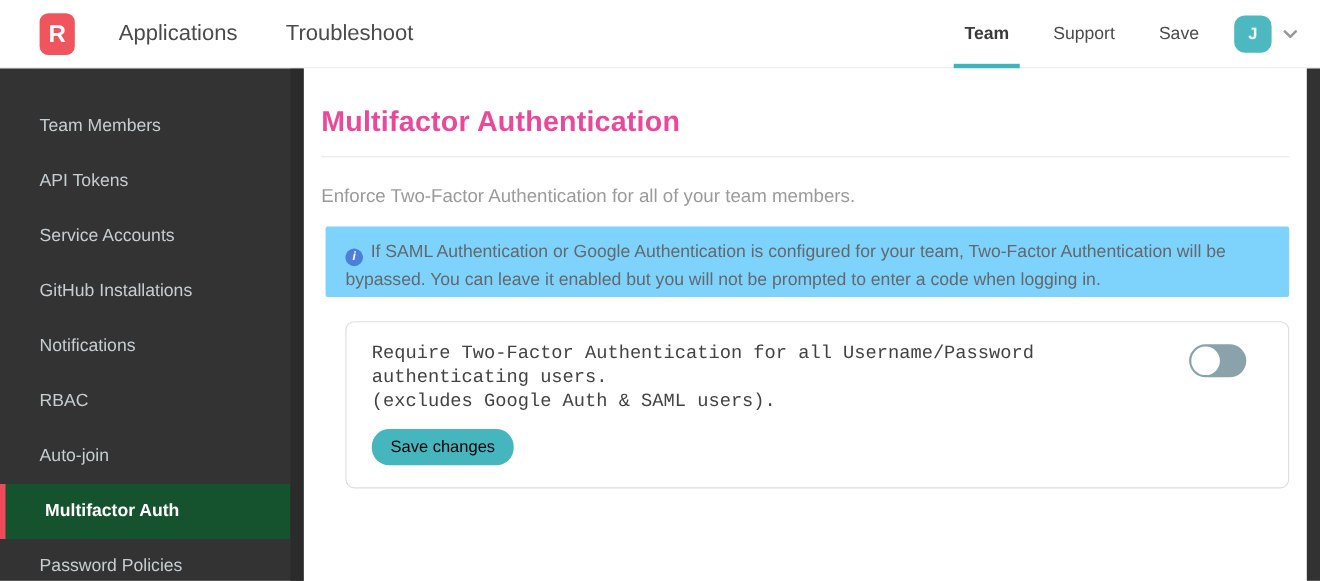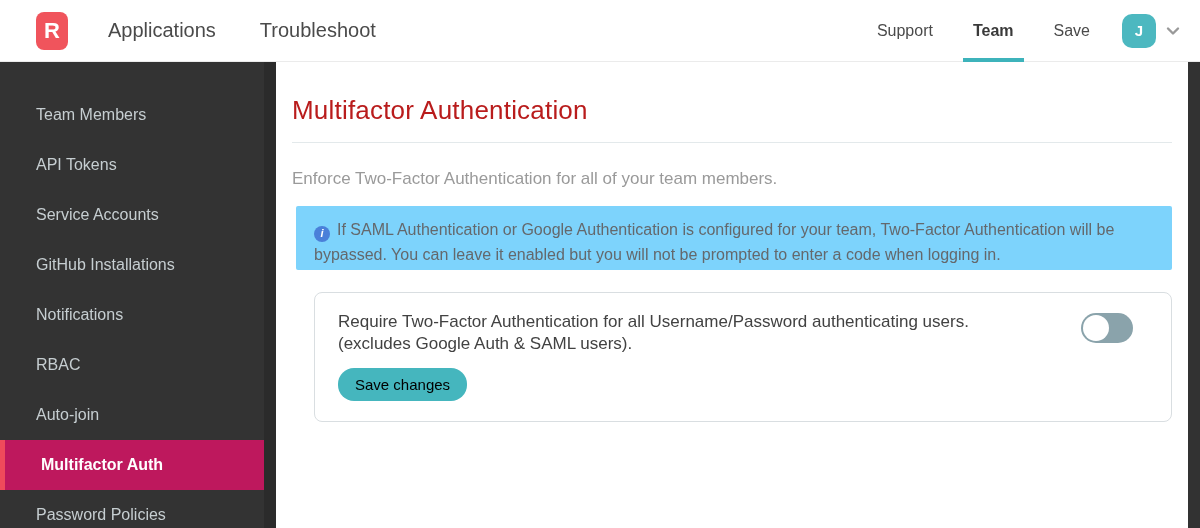--- a/index.html
+++ b/index.html
@@ -64,40 +64,40 @@
     position: absolute; right: 0; top: 0; width: 12px; height: 100%;
     background: #2b2b2b;
   }
   .side-item {
     height: 50px; display: flex; align-items: center;
     padding-left: 36px; margin-right: 12px;
     font-size: 16px; color: #c6ced1;
     cursor: pointer;
   }
   .side-item.active {
-    background: #be185d;
+    background: #14532d;
     border-left: 5px solid #ef4a5b;
     color: #ffffff; font-weight: bold;
   }
 
   
   .page-scroll-strip {
     position: absolute; right: 0; top: 62px; width: 12px; height: 466px;
     background: #323232; z-index: 4;
   }
 
   
   .main {
     position: absolute; left: 260px; top: 62px; right: 12px; bottom: 0;
     background: #ffffff;
     padding: 33px 16px 0 32px;
     overflow: hidden;
   }
   .page-title {
-    margin: 0; font-size: 26px; font-weight: normal; color: #b91c1c;
+    margin: 0; font-size: 26px; font-weight: bold; color: #ec4899;
     letter-spacing: 0.2px;
   }
   .title-rule {
     border: none; border-top: 1px solid #e3e9eb;
     margin: 16px 0 0 0;
   }
   .description {
     margin: 26px 0 0 0;
     font-size: 17px; color: #9a9a9a;
   }
@@ -115,21 +115,21 @@
     font-size: 11px; font-weight: bold; font-style: italic;
     vertical-align: -2px; margin-right: 7px;
   }
   .setting-card {
     position: relative;
     margin: 22px 0 0 22px;
     border: 1px solid #d9dee1; border-radius: 8px;
     background: #ffffff;
     padding: 18px 140px 20px 23px;
   }
-  .setting-label { font-size: 17px; line-height: 22px; color: #424242; }
+  .setting-label { font-size: 17px; line-height: 22px; color: #424242; font-family: Liberation Mono, monospace; }
   .toggle {
     position: absolute; right: 38px; top: 20px;
     width: 52px; height: 30px; border-radius: 15px;
     background: #8aa3ab; cursor: pointer;
   }
   .toggle-knob {
     position: absolute; left: 2px; top: 2px;
     width: 26px; height: 26px; border-radius: 50%;
     background: #ffffff;
   }
@@ -146,22 +146,22 @@
 <body>
 
 <div class="navbar">
   <div class="logo">R</div>
   <div class="nav-left">
     <div class="nav-left-item">Applications</div>
     <div class="nav-left-item">Troubleshoot</div>
   </div>
   <div class="nav-spacer"></div>
   <div class="nav-right">
+    <div class="nav-right-item active">Team</div>
     <div class="nav-right-item">Support</div>
-    <div class="nav-right-item active">Team</div>
     <div class="nav-right-item">Save</div>
   </div>
   <div class="avatar">J</div>
   <div class="chevron">
     <svg width="18" height="18" viewBox="0 0 18 18">
       <polyline points="4,6.5 9,11.5 14,6.5" fill="none" stroke="#999999" stroke-width="2.4" stroke-linecap="round" stroke-linejoin="round"></polyline>
     </svg>
   </div>
 </div>
 

